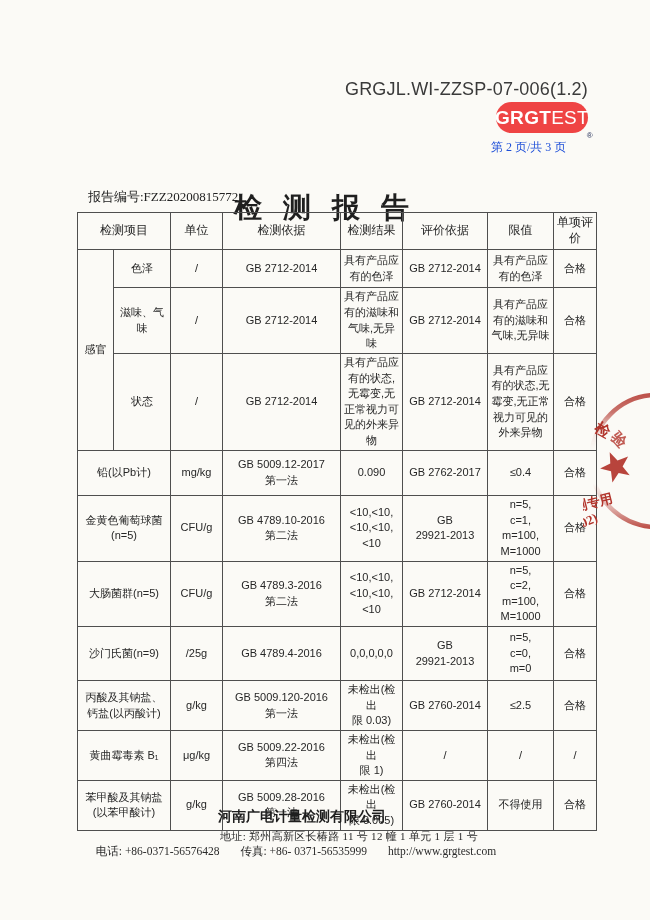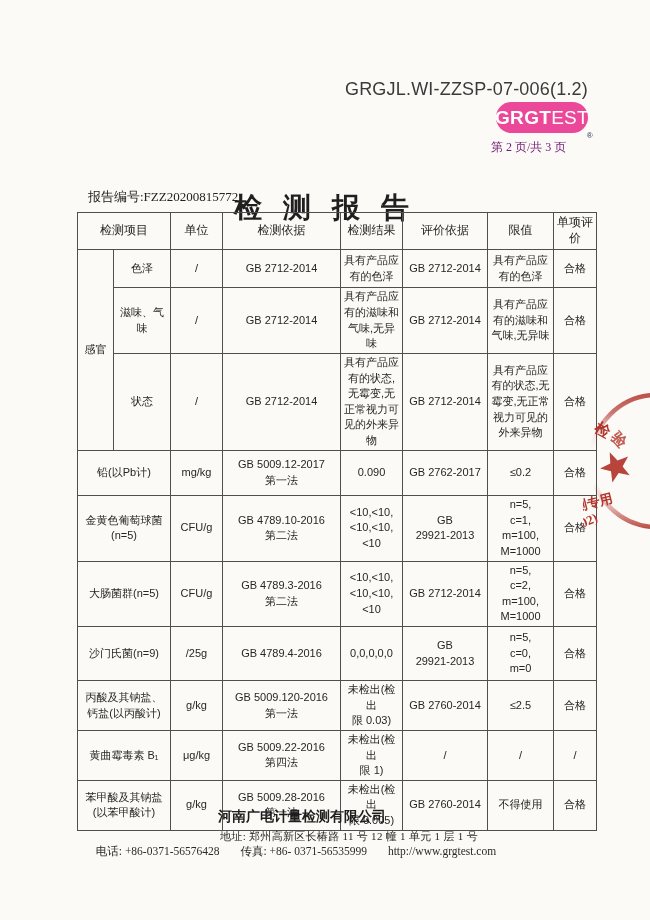--- a/index.html
+++ b/index.html
@@ -7,30 +7,30 @@
     width:650px;height:920px;position:relative;overflow:hidden;
     background:#fbfaf6;color:#2e2e2e;
     font-family:"Liberation Sans",sans-serif;
   }
   .doc-code{
     position:absolute;top:79px;left:0;width:588px;text-align:right;
     font-size:18px;color:#3a3a3a;letter-spacing:.2px;
   }
   .logo{
     position:absolute;top:102px;left:496px;width:92px;height:31px;
-    background:#ec4899;border-radius:16px;
+    background:#ef4444;border-radius:16px;
     display:flex;align-items:center;justify-content:center;
     color:#ffffff;font-size:19px;line-height:1;letter-spacing:.3px;
   }
   .logo-bold{font-weight:700;}
   .logo-light{font-weight:400;text-align:right;}
   .logo-reg{position:absolute;right:-5px;bottom:-7px;font-size:8px;color:#242f59;}
   .page-info{
     position:absolute;top:139px;left:491px;font-size:12px;
-    font-family:"Liberation Serif",serif;color:#701a75;
+    font-family:"Liberation Serif",serif;color:#1d4ed8;
   }
   .title{
     position:absolute;top:152px;left:0;width:650px;text-align:center;
     font-family:"Liberation Serif",serif;font-weight:700;font-size:28px;
     letter-spacing:7px;color:#1f1f1f;margin-top:37px;
   }
   .report-no{
     position:absolute;top:188px;left:88px;font-size:13px;
     font-family:"Liberation Serif",serif;color:#222;
   }
@@ -146,21 +146,21 @@
     <td>具有产品应有的状态,无霉变,无正常视力可见的外来异物</td>
     <td>合格</td>
   </tr>
   <tr class="h45">
     <td colspan="2">铅(以Pb计)</td>
     <td>mg/kg</td>
     <td>GB 5009.12-2017
 第一法</td>
     <td>0.090</td>
     <td>GB 2762-2017</td>
-    <td>≤0.2</td>
+    <td>≤0.4</td>
     <td>合格</td>
   </tr>
   <tr class="h66">
     <td colspan="2">金黄色葡萄球菌
 (n=5)</td>
     <td>CFU/g</td>
     <td>GB 4789.10-2016
 第二法</td>
     <td>&lt;10,&lt;10,
 &lt;10,&lt;10,

